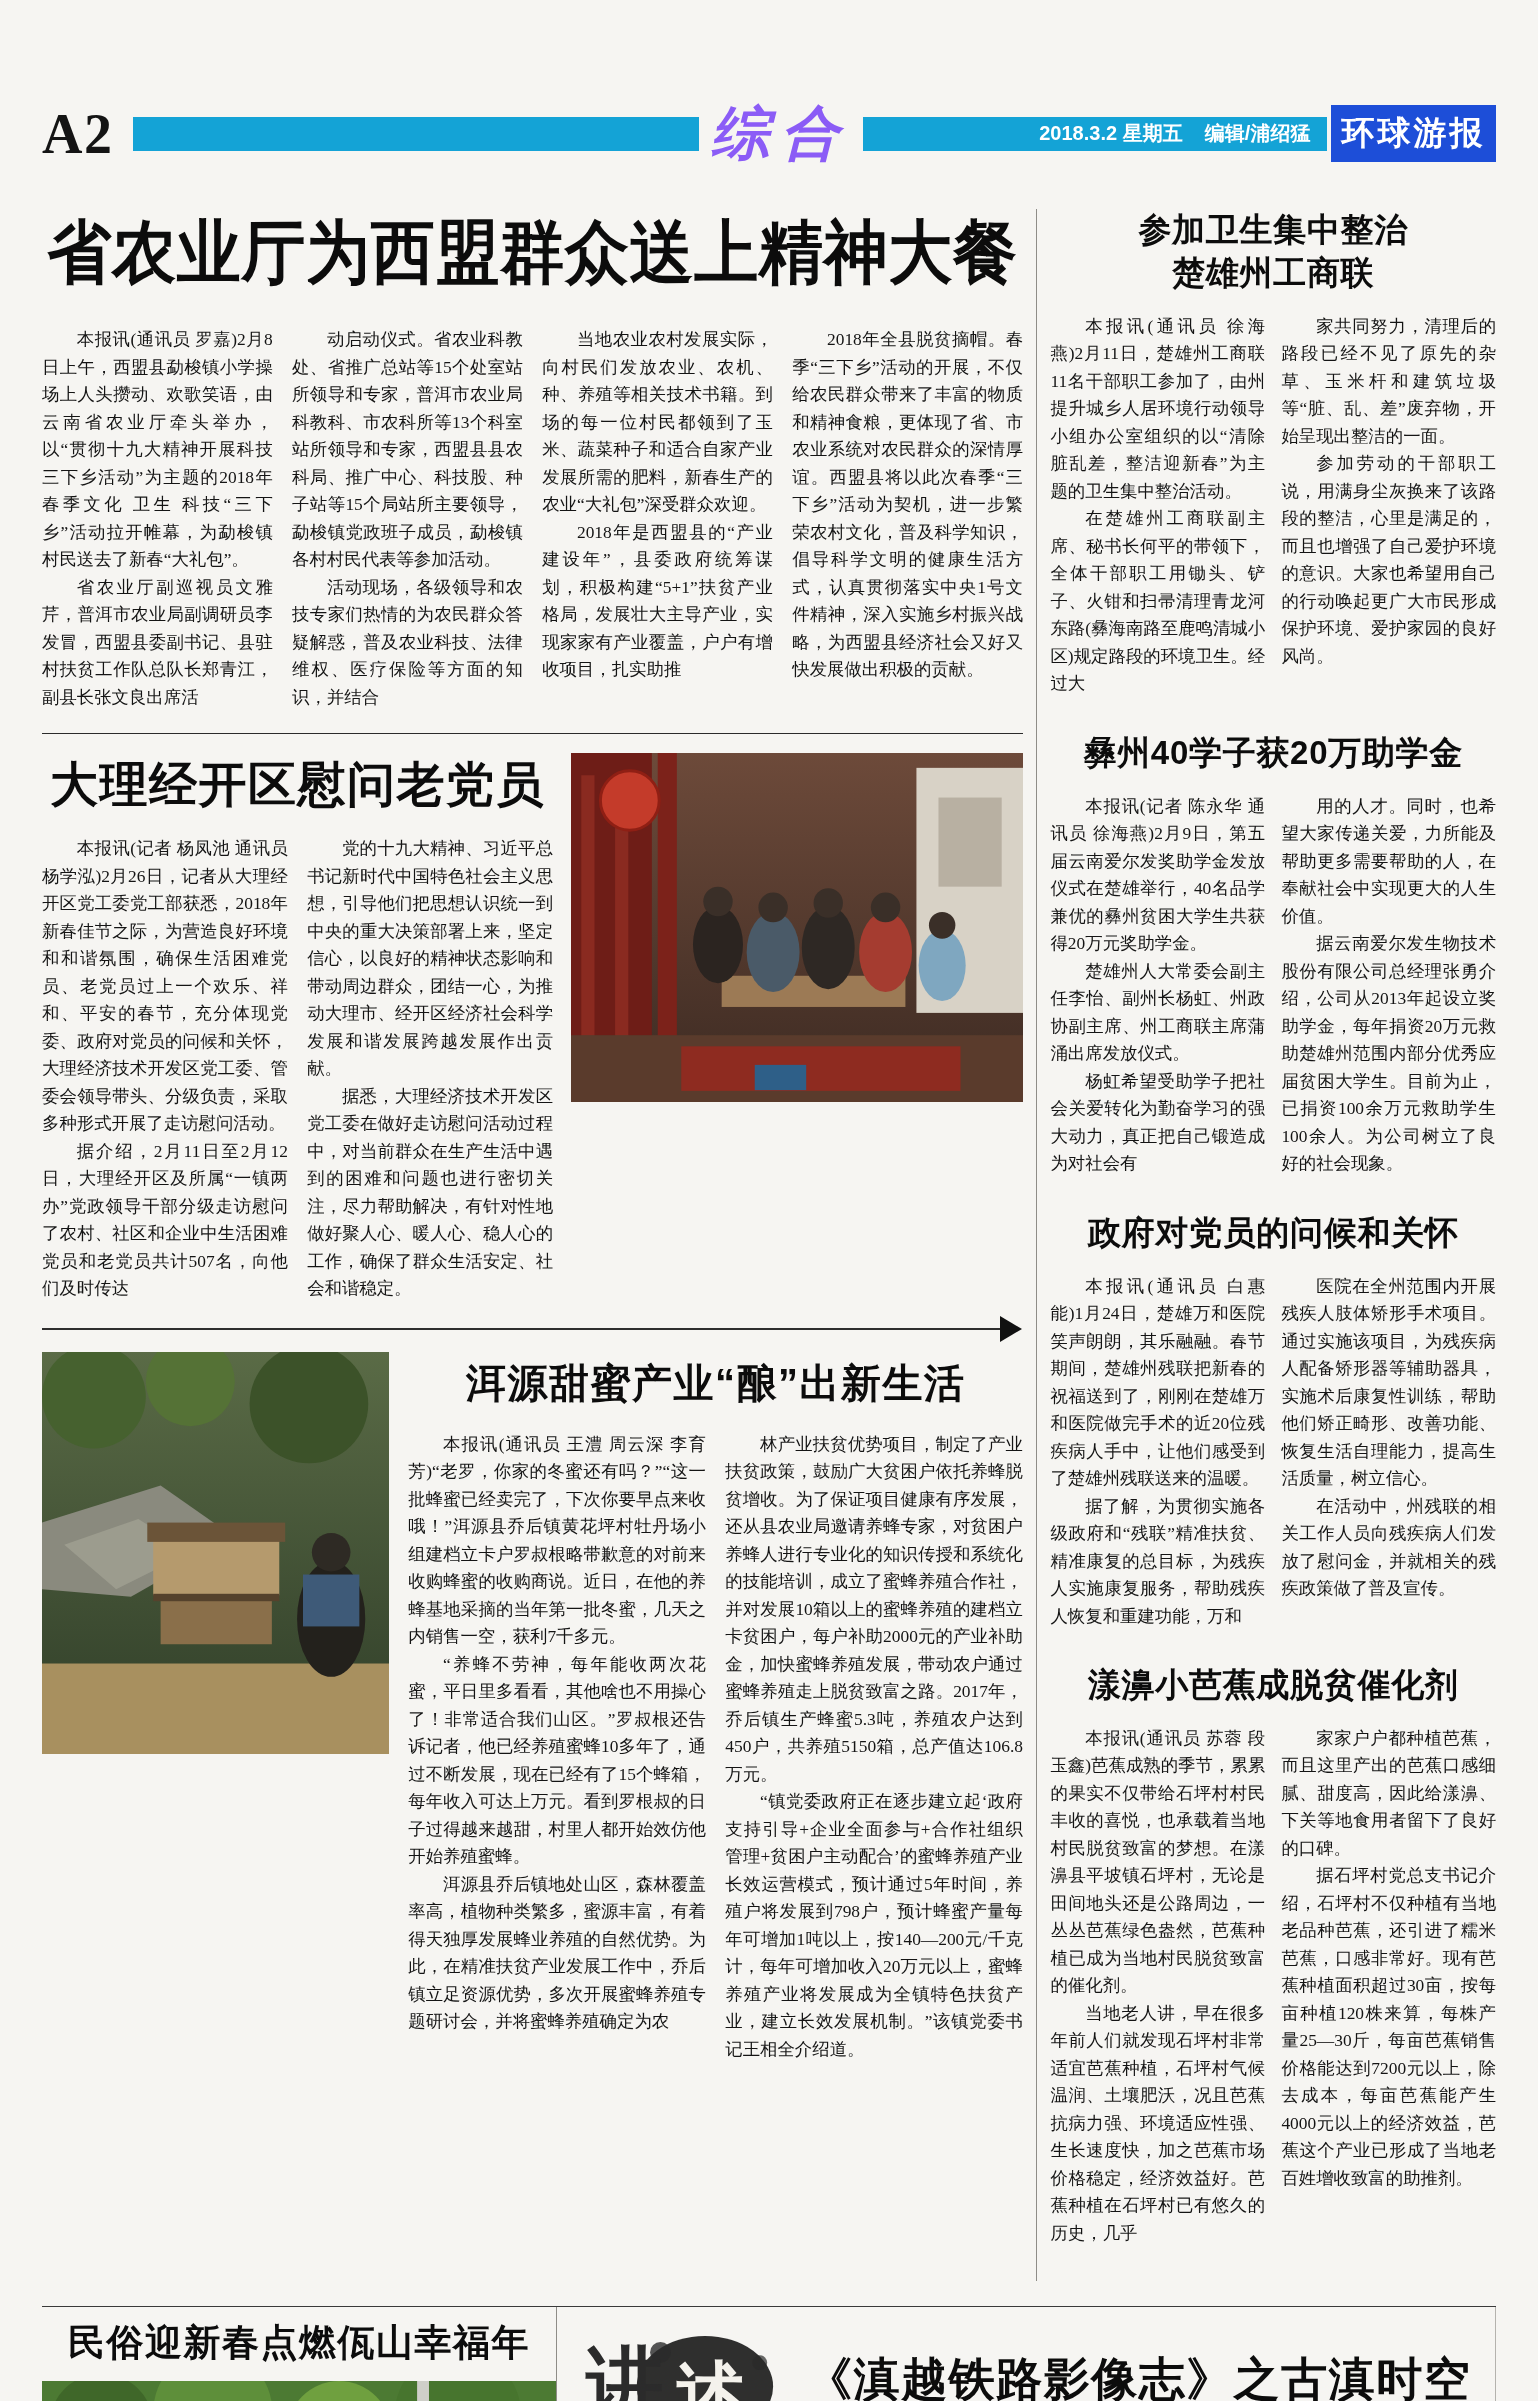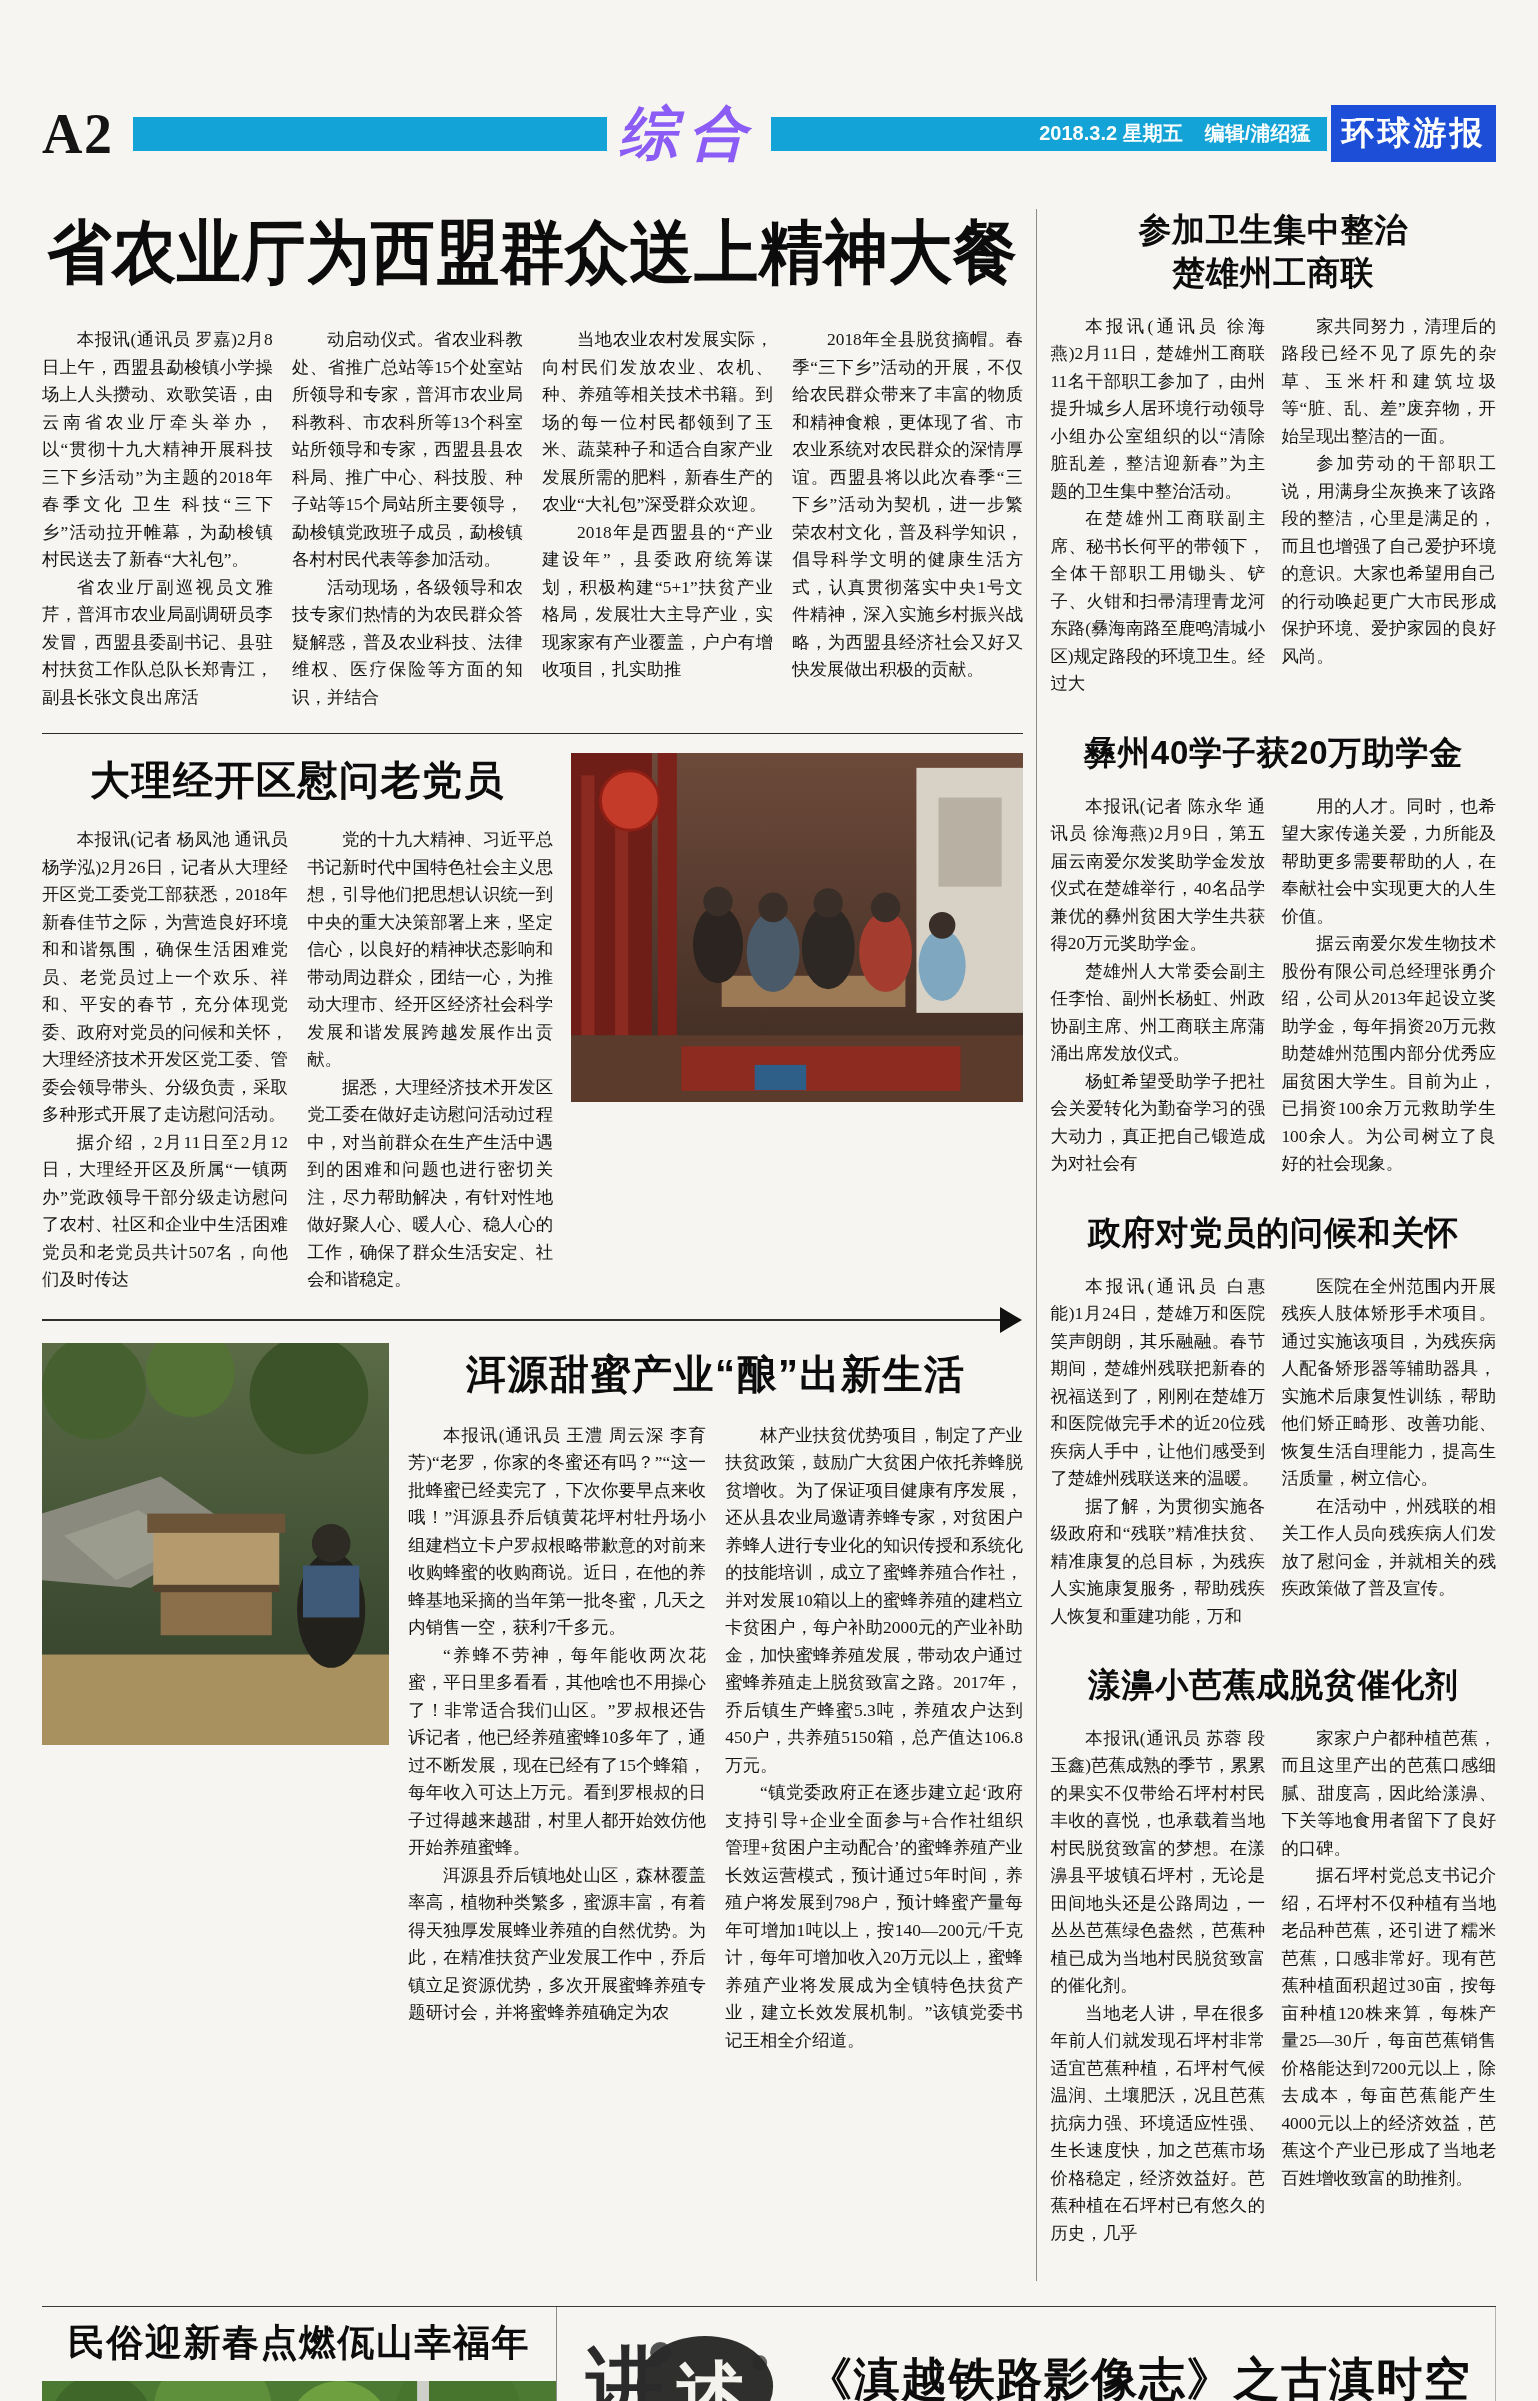--- a/index.html
+++ b/index.html
@@ -12,21 +12,21 @@
   }
   
   .masthead { display:flex; align-items:center; height:71px; }
   .page-no { font-family:"Liberation Serif",serif; font-size:56px; font-weight:bold; letter-spacing:1.5px; }
   .bar { background:#14a3d6; height:34px; }
   .bar.left-bar { flex:1 1 auto; margin-left:19.3px; }
   .section-title {
     font-family:"Liberation Sans",sans-serif; font-weight:900; font-style:italic;
     color:#8b5cf6; font-size:58px; letter-spacing:12px; padding:0 12px; white-space:nowrap;
   }
-  .bar.right-bar { width:556px; display:flex; align-items:center; justify-content:flex-end; padding-right:16.3px; }
+  .bar.right-bar { width:464px; display:flex; align-items:center; justify-content:flex-end; padding-right:16.3px; }
   .dateline { color:#ffffff; font-size:20px; font-weight:bold; font-family:"Liberation Sans",sans-serif; white-space:pre; }
   .brand {
     margin-left:4.5px; background:#1d4ed8; color:#fff; font-weight:900;
     font-family:"Liberation Serif",serif; font-size:33px; letter-spacing:3px;
     padding:6px 10.4px; white-space:nowrap;
   }
   
   .content { display:flex; margin-top:40px; }
   .main-col { width:981px; }
   .vrule { width:0.7px; background:#8f8d88; margin:0 13.4px; }
@@ -36,21 +36,21 @@
   .cols { display:flex; gap:19.3px; text-align:justify; }
   .col { flex:1; font-size:17.4px; line-height:1.58; }
   .para, .col p { text-indent:2em; margin:0; }
   .rule { border:none; border-top:1.5px solid #2b2b2b; margin:22px 0 19.3px 0; }
   .rule.full { margin:25px 0 0 0; border-top:1.5px solid #3a3a3a; }
   
   .lead-article .cols { margin-top:30px; }
   
   .grid-dali { display:flex; gap:18px; }
   .dali-left { width:511px; }
-  .dali-left h2 { font-size:40px; font-weight:900; text-align:center; margin-bottom:18px; letter-spacing:1.5px; }
+  .dali-left h2 { font-size:48px; font-weight:900; text-align:center; margin-bottom:18px; letter-spacing:1.5px; }
   .photo { display:block; background:#888; overflow:hidden; }
   .photo svg { display:block; width:100%; height:100%; }
   .dali-photo { flex:1; height:349px; }
   .arrow-divider { position:relative; border-top:2.2px solid #2e2e2e; margin:25px 7.4px 22px 0; }
   .arrow-head {
     position:absolute; right:-6px; top:-14px; width:0; height:0;
     border-left:22px solid #111; border-top:13.4px solid transparent; border-bottom:13.4px solid transparent;
   }
   
   .eryuan { display:flex; gap:19.3px; }

